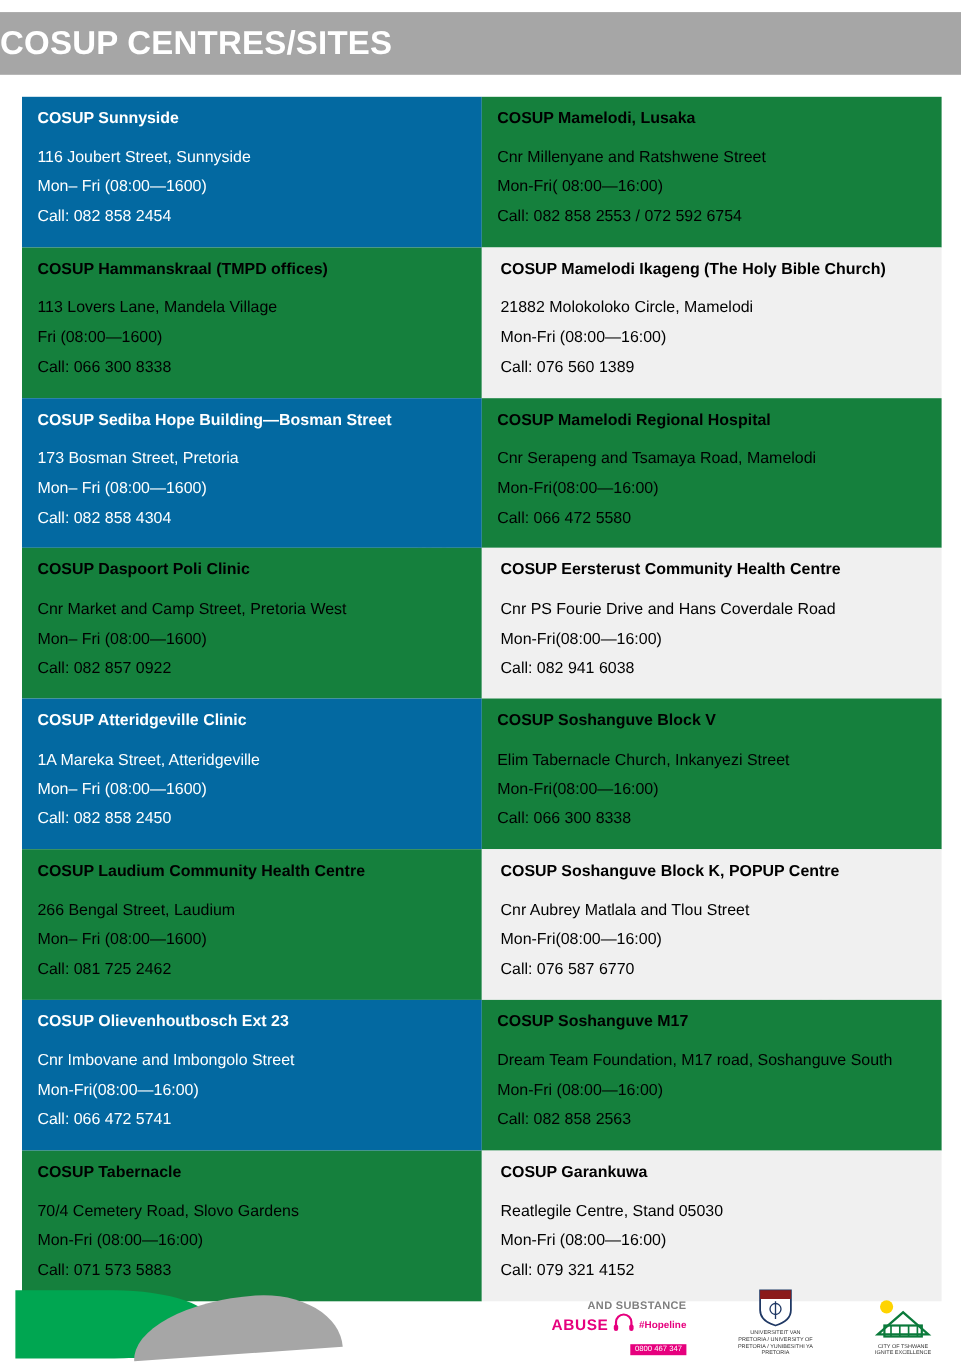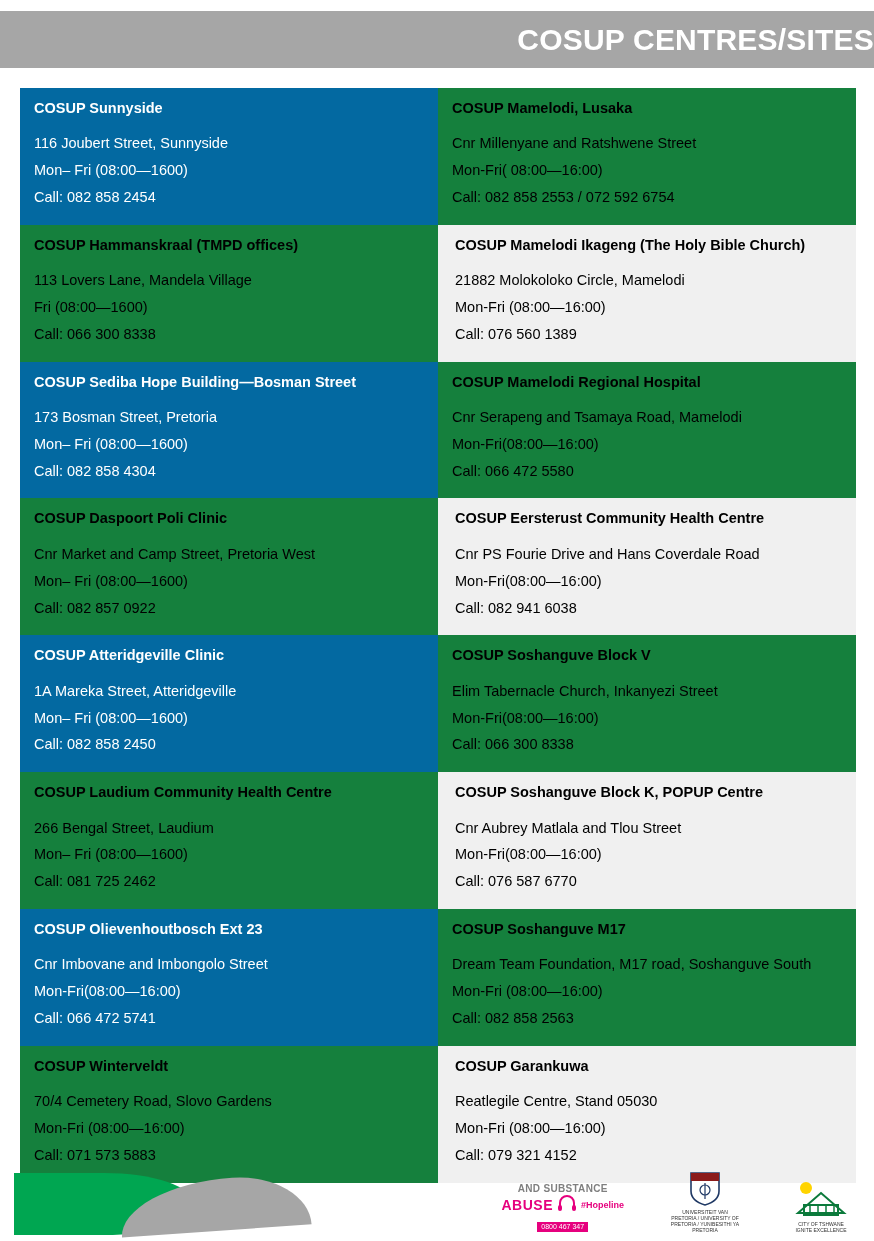--- a/index.html
+++ b/index.html
@@ -30,21 +30,21 @@
     height: 57px;
     background: #a6a6a6;
   }
   .header-title {
     position: absolute;
     left: 0;
     top: 11px;
     width: 874px;
     height: 53px;
     line-height: 57px;
-    text-align: right;
+    text-align: left;
     font-size: 30px;
     font-weight: bold;
     color: #ffffff;
     letter-spacing: 0.2px;
   }
   
   .syringe {
     position: absolute;
     opacity: 0.5;
     pointer-events: none;
@@ -118,21 +118,21 @@
   }
   .logos {
     position: absolute;
     right: 18px;
     bottom: 8px;
     display: flex;
     align-items: flex-end;
     gap: 46px;
   }
   .logo-hopeline {
-    text-align: center;
+    text-align: right;
     line-height: 1.05;
   }
   .logo-hopeline .l1 {
     font-size: 10px;
     font-weight: bold;
     color: #7f7f7f;
     letter-spacing: 0.3px;
   }
   .logo-hopeline .l2 {
     font-size: 14px;
@@ -328,21 +328,21 @@
       <div class="cell white">
         <div class="cell-title">COSUP Soshanguve M17</div>
         <div class="cell-line">Dream Team Foundation, M17 road, Soshanguve South</div>
         <div class="cell-line">Mon-Fri (08:00—16:00)</div>
         <div class="cell-line">Call: 082 858 2563</div>
       </div>
     </div>
 
     <div class="row">
       <div class="cell white">
-        <div class="cell-title">COSUP Winterveldt</div>
+        <div class="cell-title">COSUP Tabernacle</div>
         <div class="cell-line">70/4 Cemetery Road, Slovo Gardens</div>
         <div class="cell-line">Mon-Fri (08:00—16:00)</div>
         <div class="cell-line">Call: 071 573 5883</div>
       </div>
       <div class="cell gray">
         <div class="cell-title">COSUP Garankuwa</div>
         <div class="cell-line">Reatlegile Centre, Stand 05030</div>
         <div class="cell-line">Mon-Fri (08:00—16:00)</div>
         <div class="cell-line">Call: 079 321 4152</div>
       </div>

